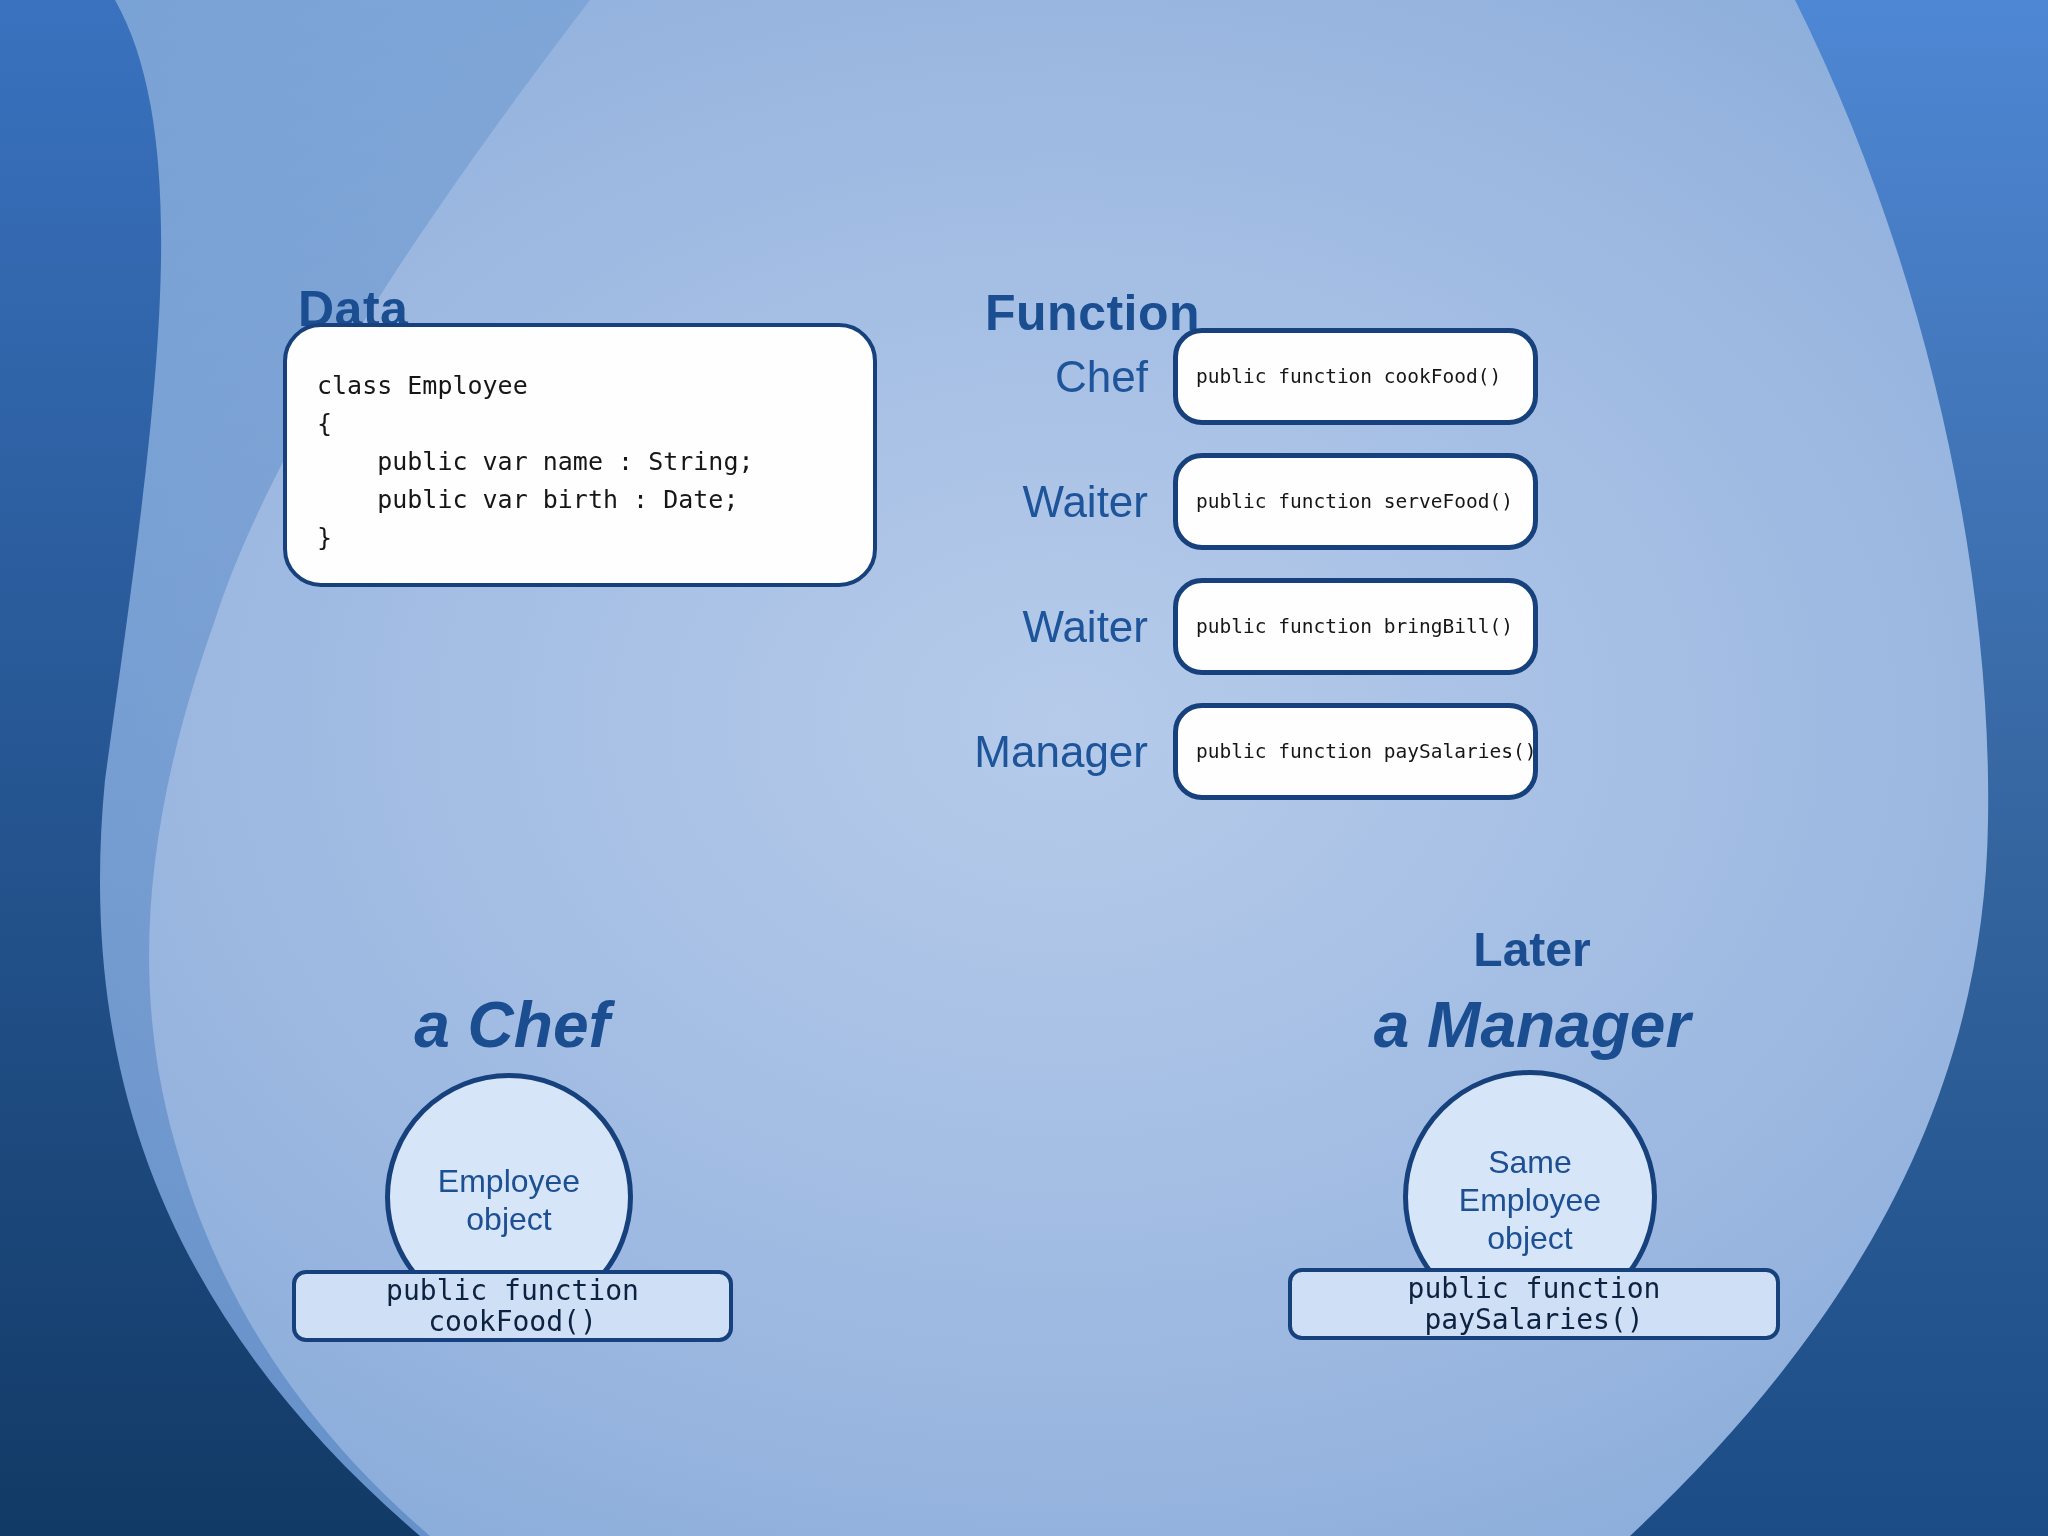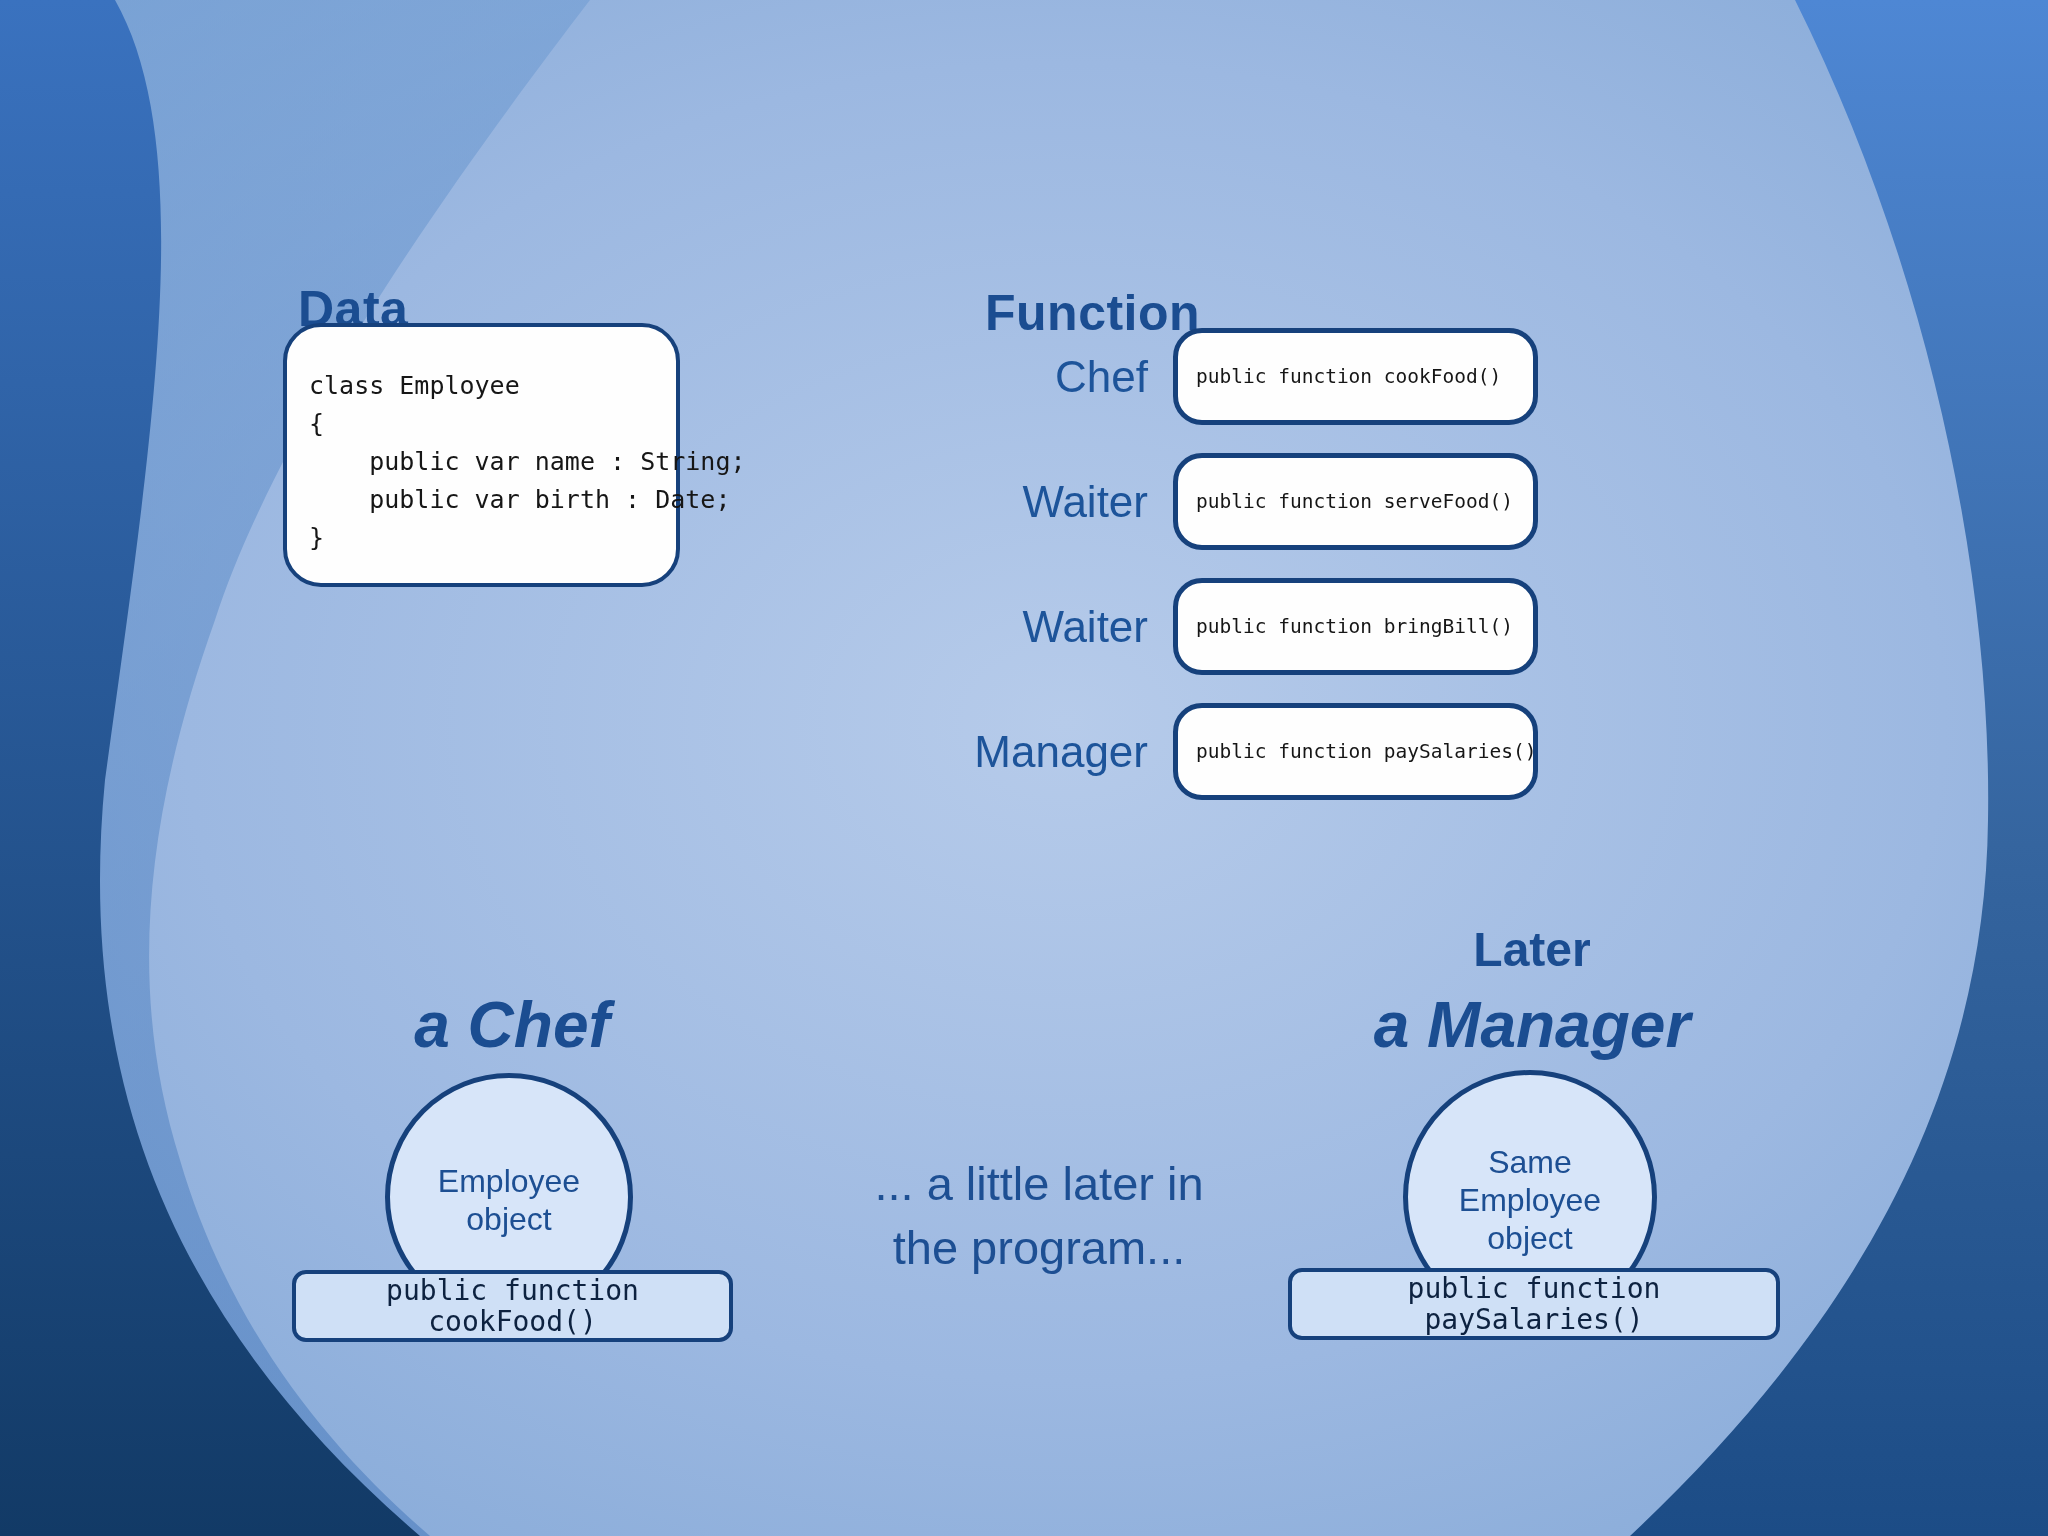--- a/index.html
+++ b/index.html
@@ -10,25 +10,25 @@
   #bg{position:absolute;inset:0;z-index:0;}
   .abs{position:absolute;z-index:2;}
 
   .heading{
     font-size:50px;font-weight:bold;color:var(--heading_ink,#1b4d91);
     letter-spacing:.5px;white-space:nowrap;margin-top:36px;
   }
 
   
   .code-box{
-    left:283px;top:323px;width:397px;height:264px;
+    left:283px;top:323px;width:594px;height:264px;
     background:var(--box_white,#fefefe);
     border:4px solid var(--border_navy,#16417c);
     border-radius:38px;box-sizing:border-box;
-    padding:40px 0 0 22px;
+    padding:40px 0 0 30px;
   }
   .code-line{
     font-family:"DejaVu Sans Mono","Liberation Mono",monospace;
     font-size:25px;line-height:38px;white-space:pre;
     color:var(--code_ink,#161616);
   }
 
   
   .fn-row{
     position:absolute;left:830px;width:730px;height:97px;z-index:2;
@@ -175,24 +175,20 @@
   <div class="abs obj-circle" style="left:385px;top:1073px;width:248px;height:248px">
     <div class="circle-line">Employee</div>
     <div class="circle-line">object</div>
   </div>
 
   <div class="abs method-box" style="left:292px;top:1270px;width:441px;height:72px">
     <div class="method-line">public function</div>
     <div class="method-line">cookFood()</div>
   </div>
 
-  <div class="abs" style="left:789px;top:1152px;width:500px">
-    <div class="caption-line">... a little later in</div>
-    <div class="caption-line">the program...</div>
-  </div>
 
   <div class="abs group-title" style="left:1362px;top:922px;width:340px">Later</div>
   <div class="abs group-subtitle" style="left:1362px;top:988px;width:340px">a Manager</div>
 
   <div class="abs obj-circle" style="left:1403px;top:1070px;width:254px;height:254px">
     <div class="circle-line">Same</div>
     <div class="circle-line">Employee</div>
     <div class="circle-line">object</div>
   </div>
 

